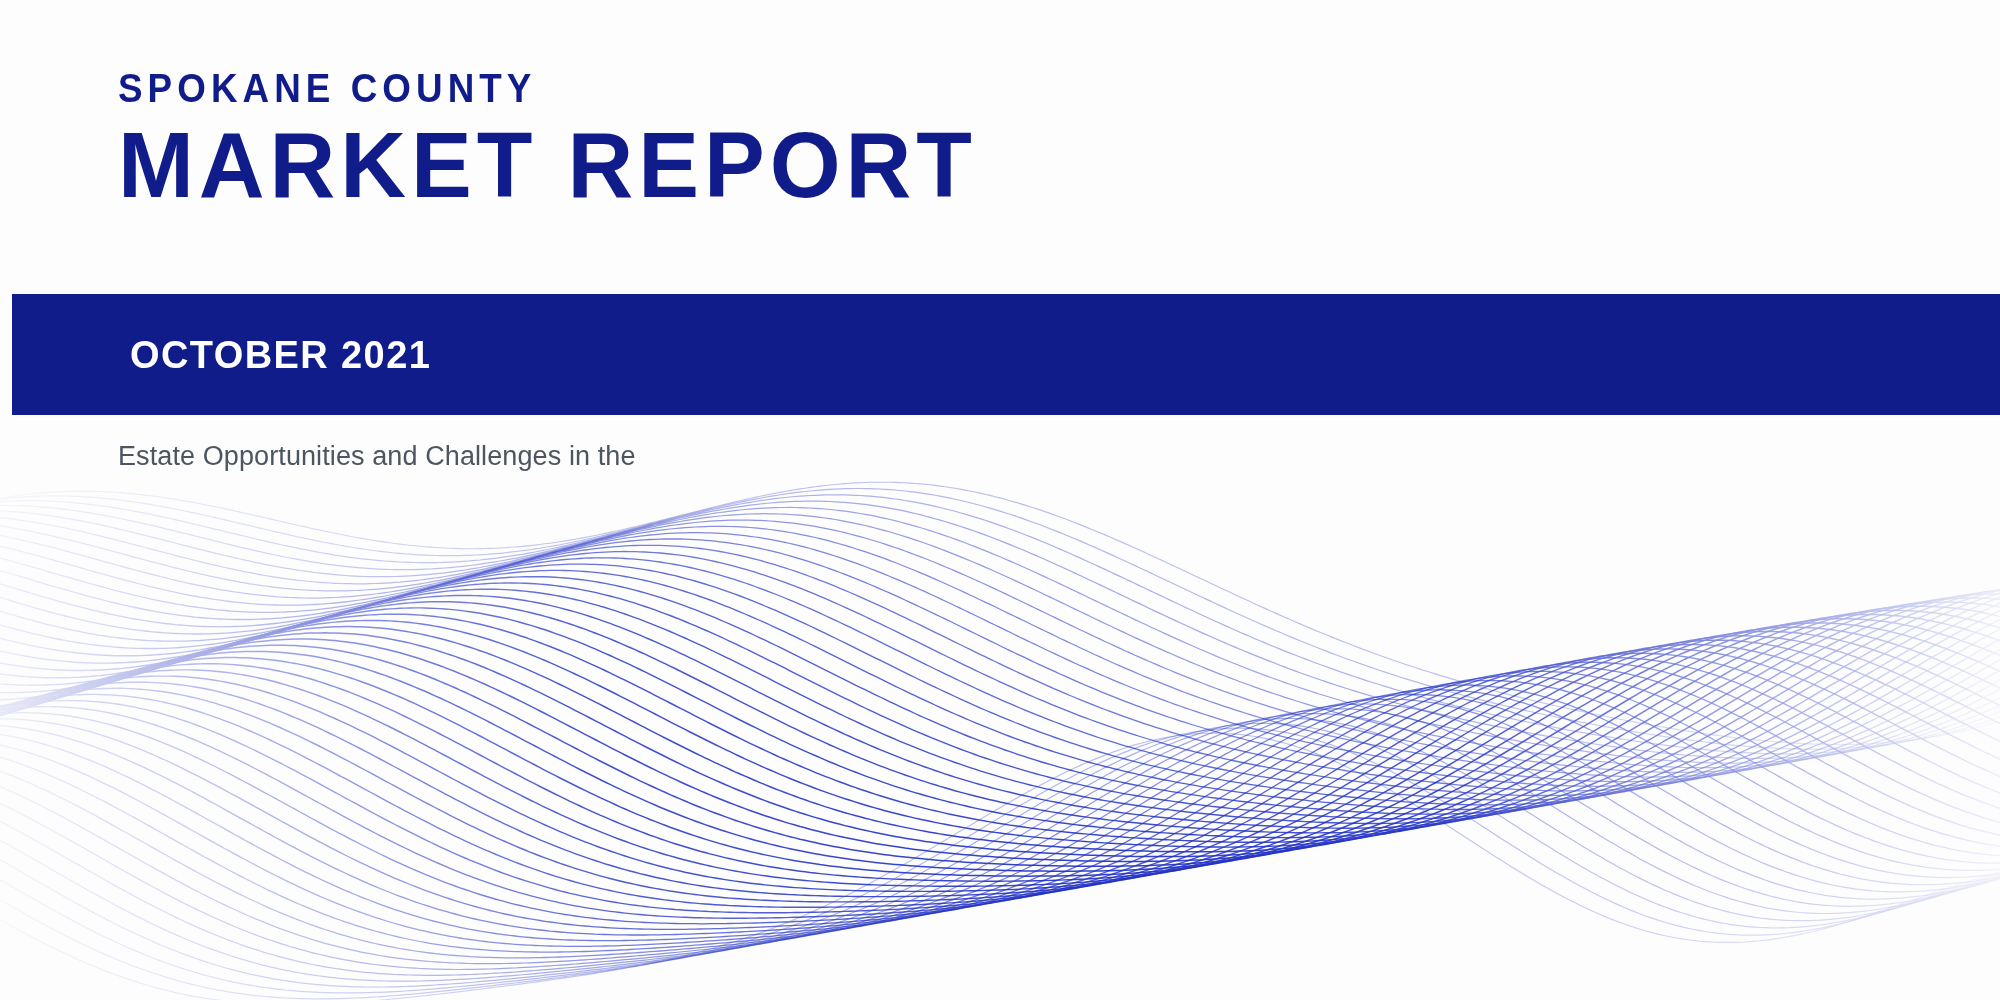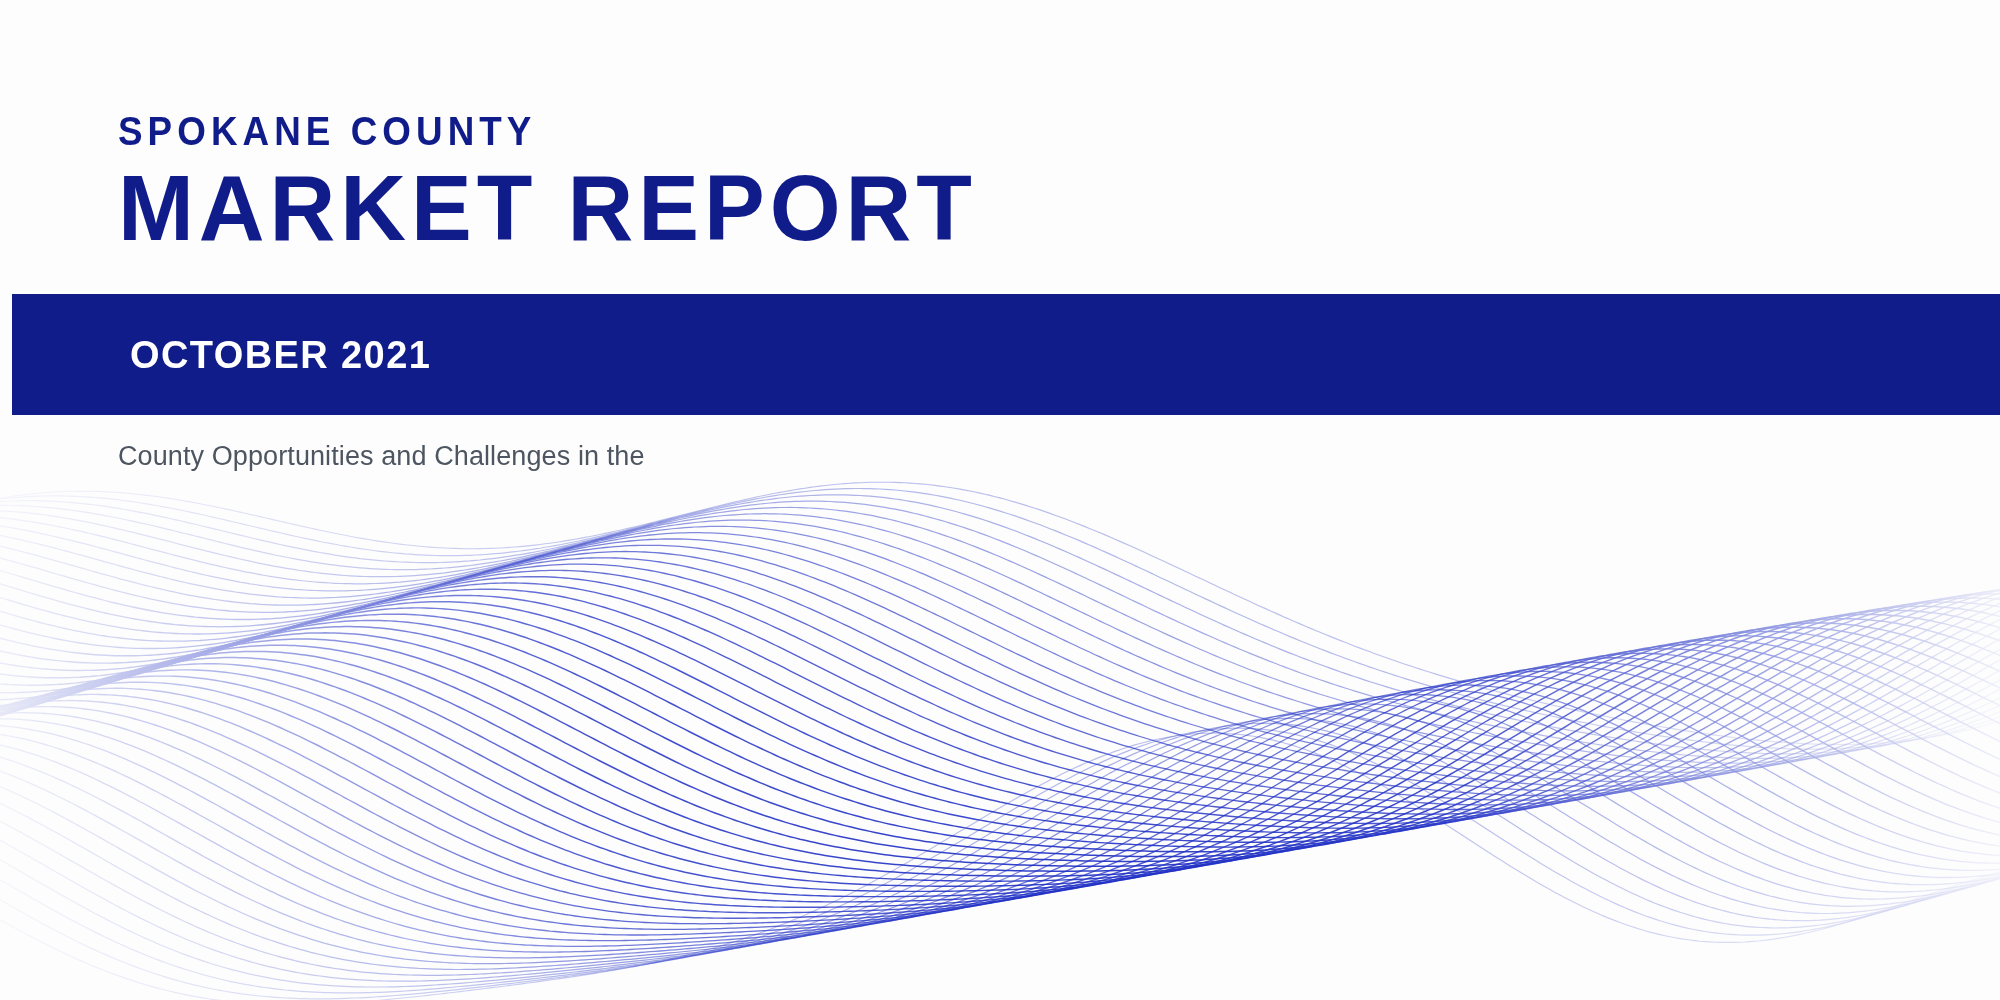--- a/index.html
+++ b/index.html
@@ -38,21 +38,20 @@
     width: 2000px;
     height: 570px;
   }
 
   
   .header-block {
     position: absolute;
     left: 118px;
     top: 68px;
     width: 1200px;
-    margin-top: 43px;
   }
 
   .eyebrow {
     font-size: 40px;
     font-weight: 700;
     letter-spacing: 5.5px;
     color: #111c8b;
     line-height: 1.0;
     margin: 0 0 12px 0;
     white-space: nowrap;
@@ -191,16 +190,16 @@
   <div class="header-block">
     <div class="eyebrow">SPOKANE COUNTY</div>
     <h1 class="main-title">MARKET REPORT</h1>
   </div>
 
   <div class="date-banner">
     <div class="date-text">OCTOBER 2021</div>
   </div>
 
   <div class="subtitle">
-    <span class="line">County Opportunities and Challenges in the</span>
+    <span class="line">Estate Opportunities and Challenges in the</span>
   </div>
 
 </div>
 
 </body></html>

